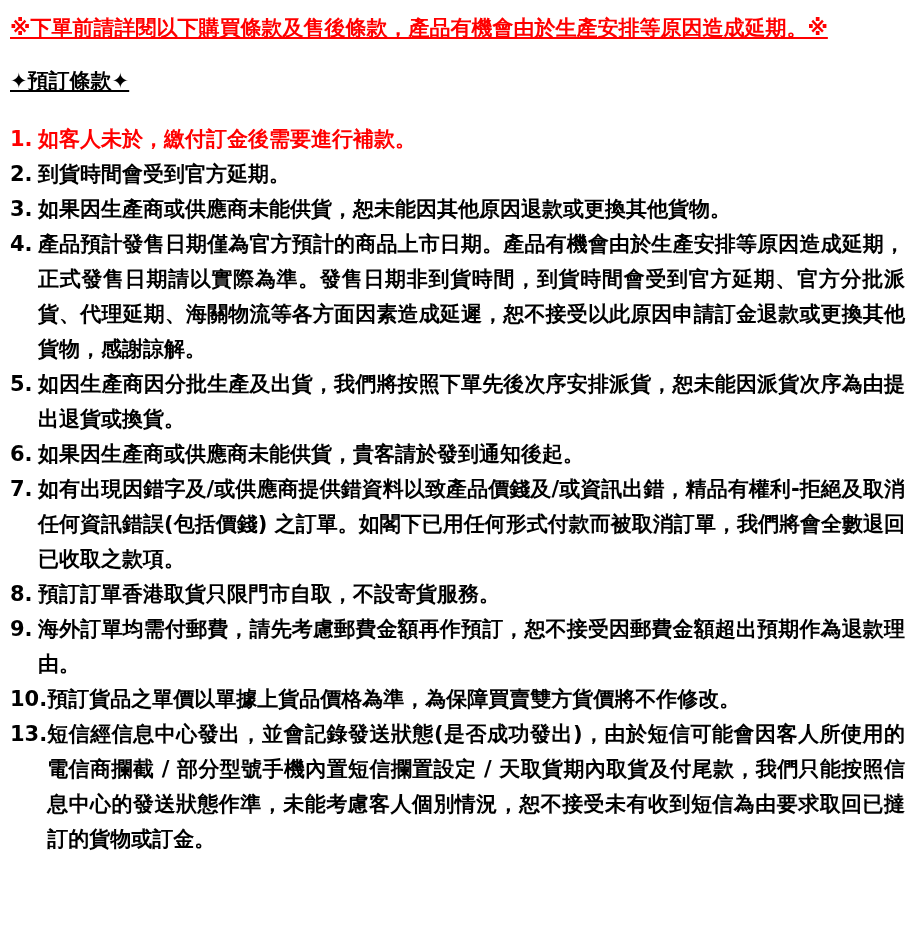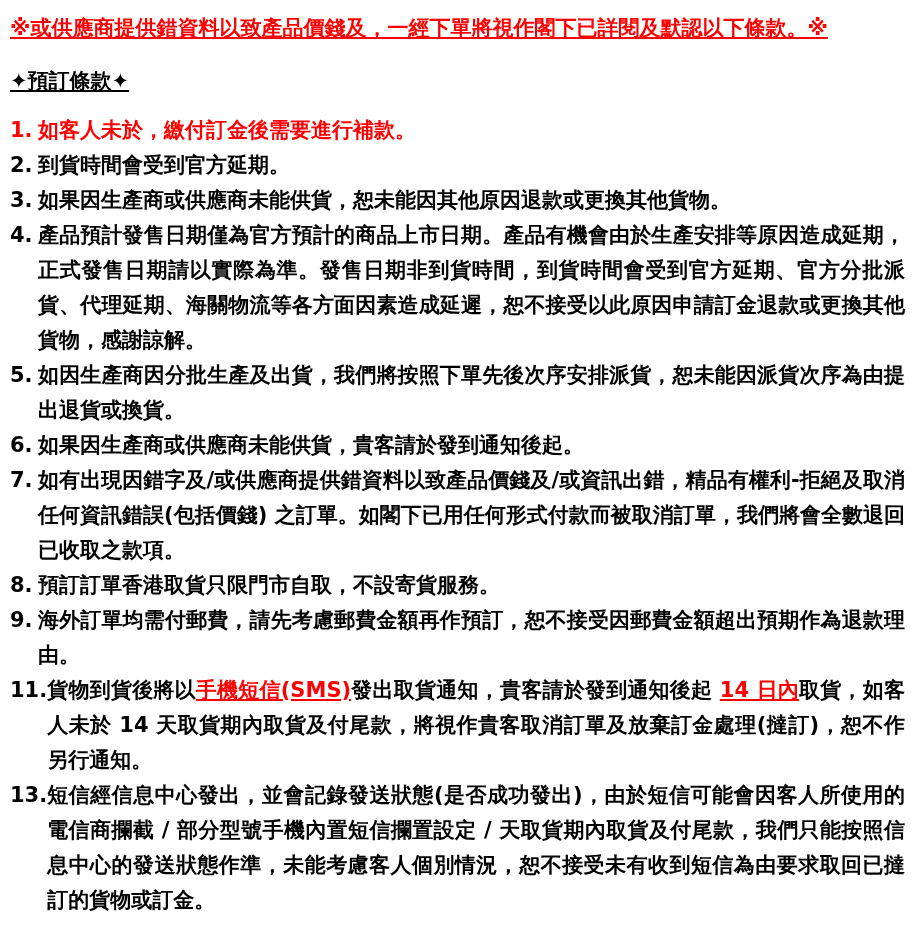--- a/index.html
+++ b/index.html
@@ -19,21 +19,21 @@
   }
   .notice {
     color: var(--red, #ff0000);
     text-decoration: underline;
     line-height: 28px;
     margin: 0 0 25px 0;
   }
   .heading {
     color: var(--text, #000);
     line-height: 28px;
-    margin: 0 0 18px 0;
+    margin: 0 0 27px 0;
   }
   .heading span {
     text-decoration: underline;
   }
   .terms {
     margin: 0;
     padding: 0;
   }
   .term {
     display: flex;
@@ -53,21 +53,21 @@
     color: var(--red, #ff0000);
   }
   .seg-red-underline {
     color: var(--red, #ff0000);
     text-decoration: underline;
   }
 </style>
 </head>
 <body>
 
-<div class="notice">※或供應商提供錯資料以致產品價錢及，一經下單將視作閣下已詳閱及默認以下條款。※</div>
+<div class="notice">※下單前請詳閱以下購買條款及售後條款，產品有機會由於生產安排等原因造成延期。※</div>
 
 <div class="heading">
   <span>✦預訂條款✦</span>
 </div>
 
 <div class="terms">
     <div class="term red">
       <span class="num">1.</span>
       <span class="body"><span class="seg-normal">如客人未於，繳付訂金後需要進行補款。</span></span>
     </div>
@@ -97,20 +97,20 @@
     </div>
     <div class="term">
       <span class="num">8.</span>
       <span class="body"><span class="seg-normal">預訂訂單香港取貨只限門市自取，不設寄貨服務。</span></span>
     </div>
     <div class="term">
       <span class="num">9.</span>
       <span class="body"><span class="seg-normal">海外訂單均需付郵費，請先考慮郵費金額再作預訂，恕不接受因郵費金額超出預期作為退款理由。</span></span>
     </div>
     <div class="term">
-      <span class="num">11.</span>
-      <span class="body"><span class="seg-normal">貨物到貨後將以</span><span class="seg-red-underline">手機短信(SMS)</span><span class="seg-normal">發出取貨通知，貴客請於發到通知後起 </span><span class="seg-red-underline">14 日內</span><span class="seg-normal">取貨，如客人未於 14 天取貨期內取貨及付尾款，將視作貴客取消訂單及放棄訂金處理(撻訂)，恕不作另行通知。</span></span>
+      <span class="num">10.</span>
+      <span class="body"><span class="seg-normal">預訂貨品之單價以單據上貨品價格為準，為保障買賣雙方貨價將不作修改。</span></span>
     </div>
     <div class="term">
       <span class="num">13.</span>
       <span class="body"><span class="seg-normal">短信經信息中心發出，並會記錄發送狀態(是否成功發出)，由於短信可能會因客人所使用的電信商攔截 / 部分型號手機內置短信攔置設定 / 天取貨期內取貨及付尾款，我們只能按照信息中心的發送狀態作準，未能考慮客人個別情況，恕不接受未有收到短信為由要求取回已撻訂的貨物或訂金。</span></span>
     </div>
   </div>
 
 </body></html>

